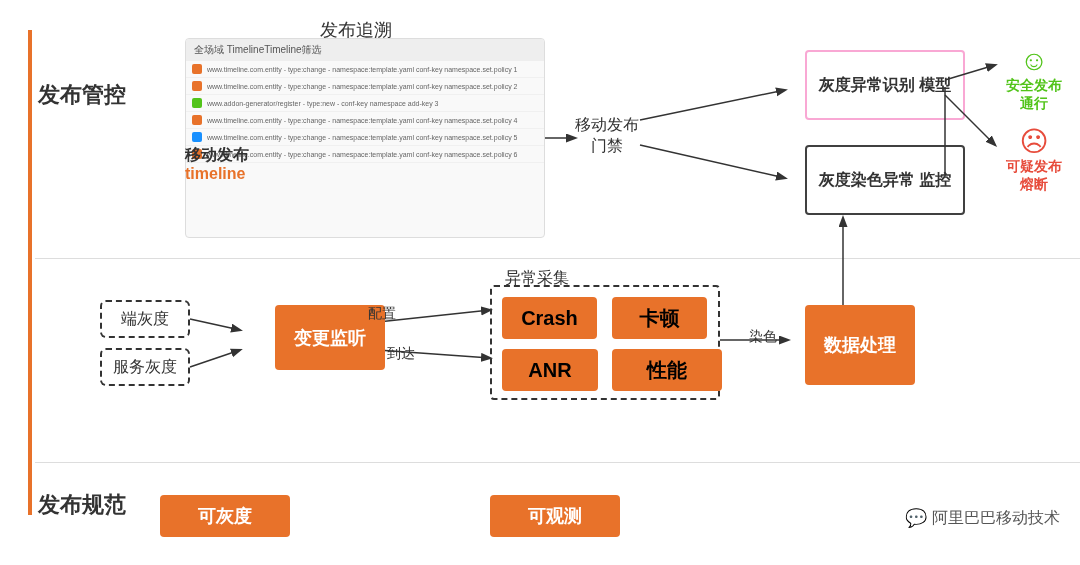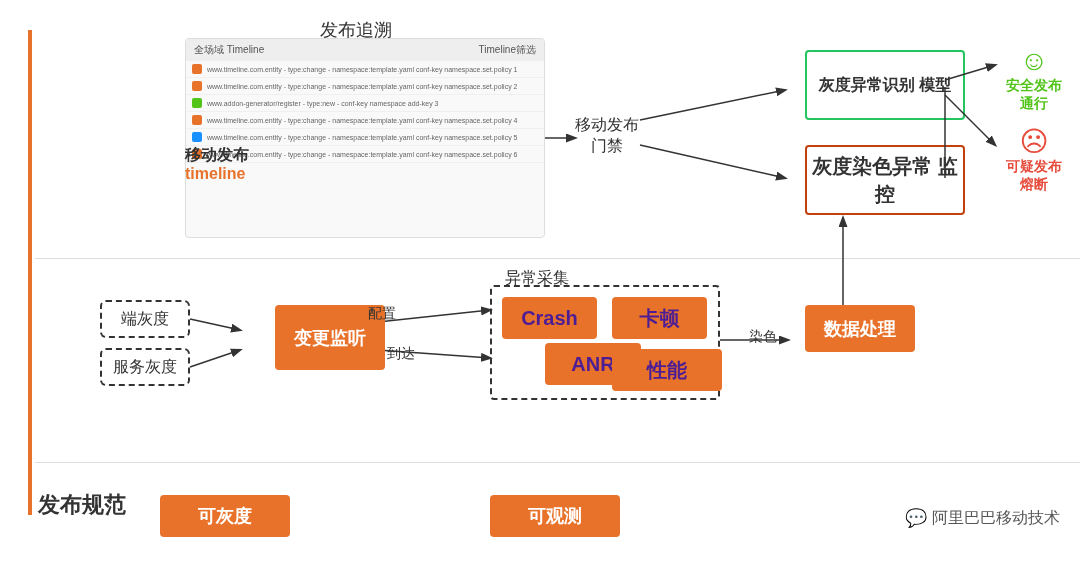--- a/index.html
+++ b/index.html
@@ -62,21 +62,21 @@
       border-radius: 4px;
       overflow: hidden;
     }
 
     .timeline-header {
       background: #eee;
       padding: 4px 8px;
       font-size: 10px;
       color: #555;
       display: flex;
-      justify-content: space-between;
+      justify-content: flex-start;
     }
 
     .timeline-row {
       display: flex;
       align-items: center;
       padding: 3px 6px;
       border-bottom: 1px solid #f0f0f0;
       font-size: 7px;
       color: #666;
     }
@@ -121,45 +121,45 @@
       text-align: center;
     }
 
     
     .gray-model-box {
       position: absolute;
       top: 50px;
       right: 115px;
       width: 160px;
       height: 70px;
-      border: 2px solid #22c55e;
+      border: 2px solid #f9a8d4;
       border-radius: 4px;
       display: flex;
       align-items: center;
       justify-content: center;
       text-align: center;
       font-size: 16px;
       font-weight: bold;
       color: #333;
       line-height: 1.4;
     }
 
     .gray-color-box {
       position: absolute;
       top: 145px;
       right: 115px;
       width: 160px;
       height: 70px;
-      border: 2px solid #c2410c;
+      border: 2px solid #404040;
       border-radius: 4px;
       display: flex;
       align-items: center;
       justify-content: center;
       text-align: center;
-      font-size: 20px;
+      font-size: 16px;
       font-weight: bold;
       color: #333;
       line-height: 1.4;
     }
 
     
     .safe-publish {
       position: absolute;
       top: 45px;
       right: 18px;
@@ -225,32 +225,32 @@
       width: 230px;
       height: 115px;
       border: 2px dashed #333;
       border-radius: 4px;
     }
 
     
     .exc-item {
       position: absolute;
       background: #E8722A;
-      color: #4c1d95;
+      color: #000000;
       font-size: 20px;
       font-weight: bold;
       display: flex;
       align-items: center;
       justify-content: center;
       border-radius: 4px;
     }
 
     .exc-crash { top: 10px; left: 10px; width: 95px; height: 42px; }
     .exc-katon { top: 10px; left: 120px; width: 95px; height: 42px; }
-    .exc-anr { top: 56px; left: 10px; width: 96px; height: 42px; margin-left: 43px; }
+    .exc-anr { top: 62px; left: 10px; width: 96px; height: 42px; }
     .exc-xingneng { top: 62px; left: 120px; width: 110px; height: 42px; }
 
     
     .gray-box {
       border: 2px dashed #333;
       border-radius: 6px;
       display: flex;
       align-items: center;
       justify-content: center;
       font-size: 16px;
@@ -278,21 +278,21 @@
       color: #fff;
       margin-left: 35px;
     }
 
     
     .shujuchuli-box {
       position: absolute;
       top: 305px;
       right: 165px;
       width: 110px;
-      height: 47px;
+      height: 80px;
       background: #E8722A;
       border-radius: 4px;
       display: flex;
       align-items: center;
       justify-content: center;
       font-size: 18px;
       font-weight: bold;
       color: #fff;
     }
 
@@ -350,20 +350,21 @@
     .divider2 { top: 462px; }
 
   </style>
 </head>
 <body>
 
 <div class="main-container">
 
   <div class="left-line"></div>
 
+  <div class="section-label section-fabukongzhi">发布管控</div>
   <div class="section-label section-fabuguguifan">发布规范</div>
 
   <div class="h-divider divider1"></div>
   <div class="h-divider divider2"></div>
 
   <div class="fabuzhuisu-title">发布追溯</div>
 
   <div class="timeline-box">
     <div class="timeline-header">
       <span>全场域 Timeline</span>

